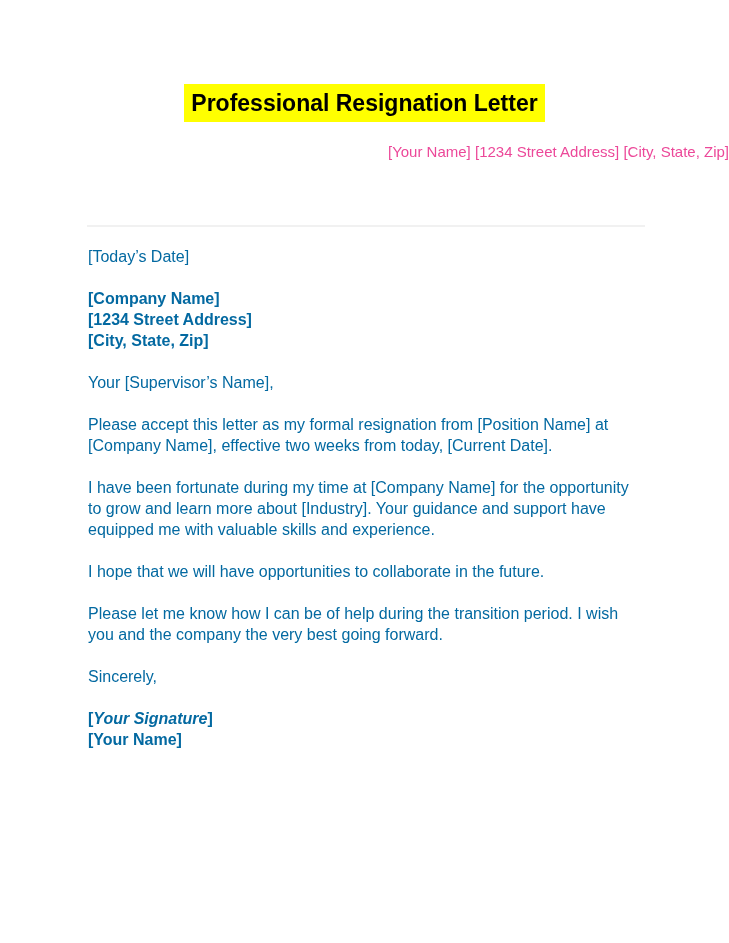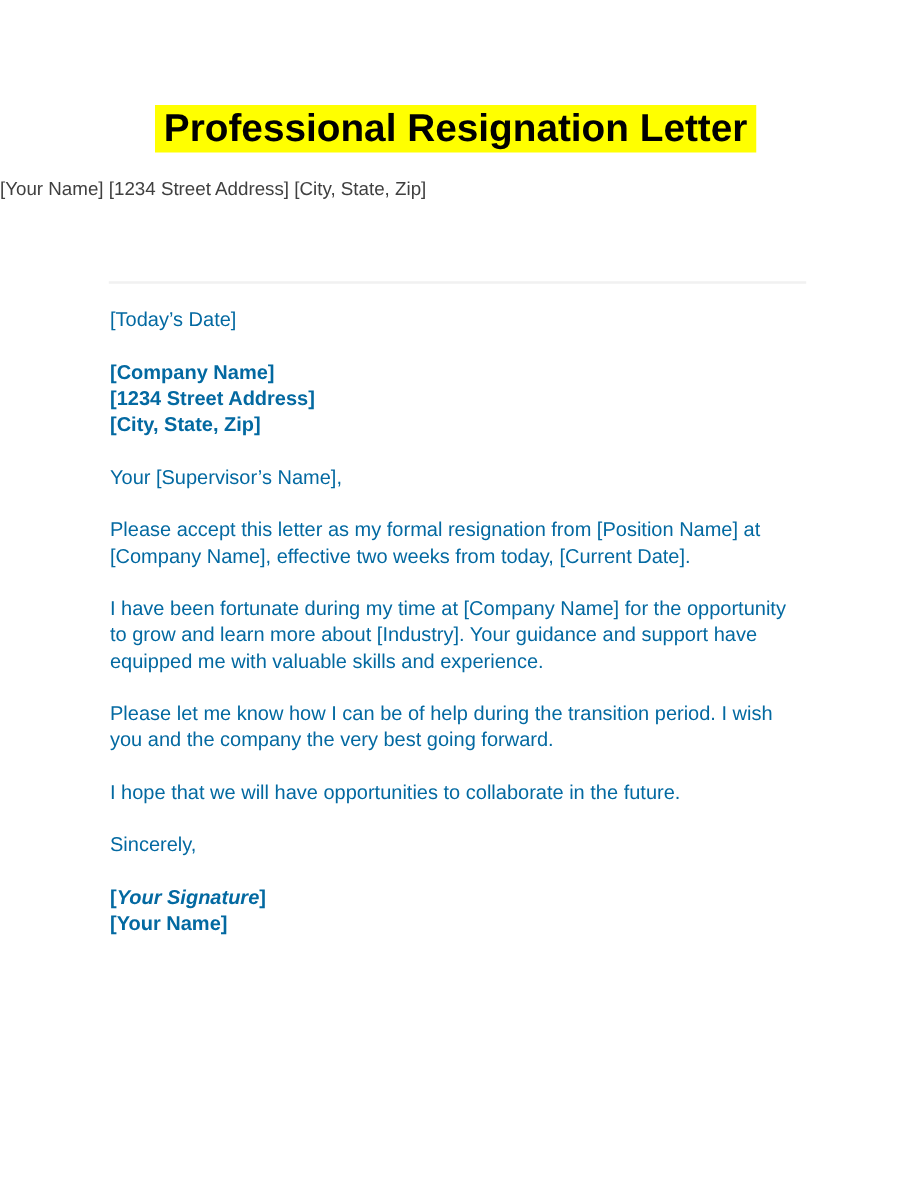--- a/index.html
+++ b/index.html
@@ -20,35 +20,35 @@
   .title-row {
     position: absolute;
     top: 84px;
     left: 0;
     right: 0;
     text-align: center;
   }
   .title-highlight {
     display: inline-block;
     font-weight: 700;
-    font-size: 31px;
+    font-size: 23px;
     line-height: 38px;
     color: #000000;
     padding: 0 7px;
     letter-spacing: 0;
   }
   .header-address {
     position: absolute;
     top: 142px;
     left: 0;
-    right: 12px;
-    text-align: left;
+    right: 0;
+    text-align: right;
     font-size: 15px;
     line-height: 19px;
-    color: #404040;
+    color: #ec4899;
   }
   .divider {
     position: absolute;
     top: 225px;
     left: 87px;
     width: 558px;
     height: 2px;
     background: #f1f1f1;
     border: none;
   }
@@ -91,23 +91,23 @@
       <span class="line">[1234 Street Address]</span>
       <span class="line">[City, State, Zip]</span>
     </div>
 
     <div class="block">Your [Supervisor’s Name],</div>
 
     <p class="block">Please accept this letter as my formal resignation from [Position Name] at [Company Name], effective two weeks from today, [Current Date].</p>
 
     <p class="block">I have been fortunate during my time at [Company Name] for the opportunity to grow and learn more about [Industry]. Your guidance and support have equipped me with valuable skills and experience.</p>
 
+    <p class="block">I hope that we will have opportunities to collaborate in the future.</p>
+
     <p class="block">Please let me know how I can be of help during the transition period. I wish you and the company the very best going forward.</p>
-
-    <p class="block">I hope that we will have opportunities to collaborate in the future.</p>
 
     <div class="block">Sincerely,</div>
 
     <div>
       <span class="line"><span>[</span><span class="sig-italic">Your Signature</span><span>]</span></span>
       <span class="line">[Your Name]</span>
     </div>
 
   </div>
 

